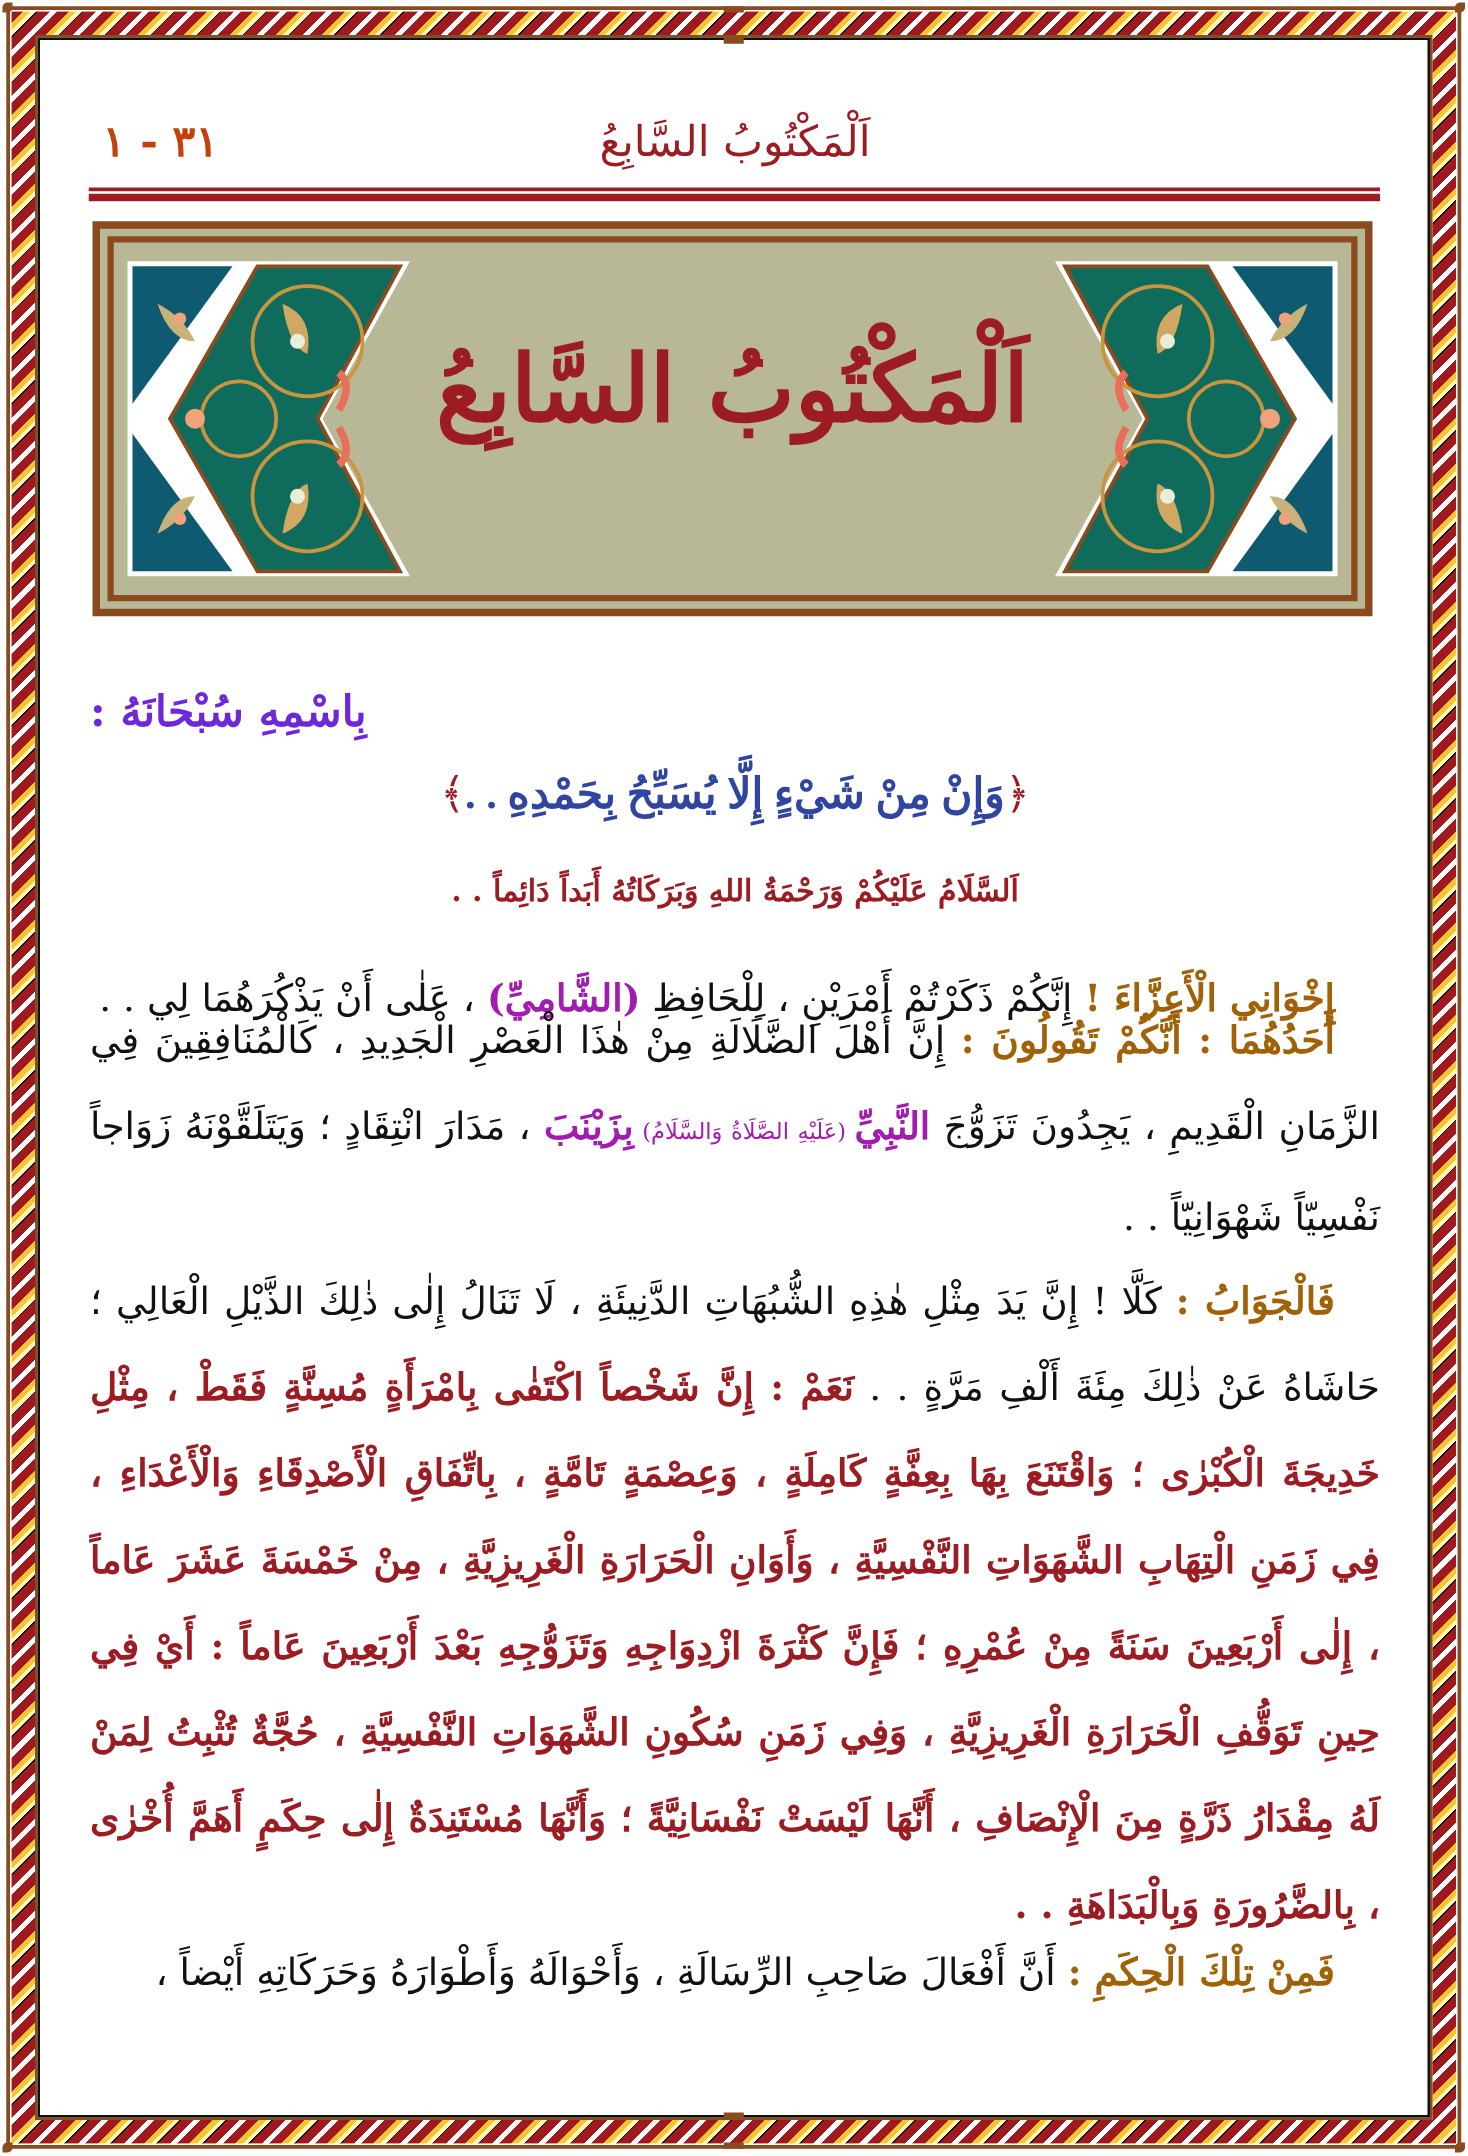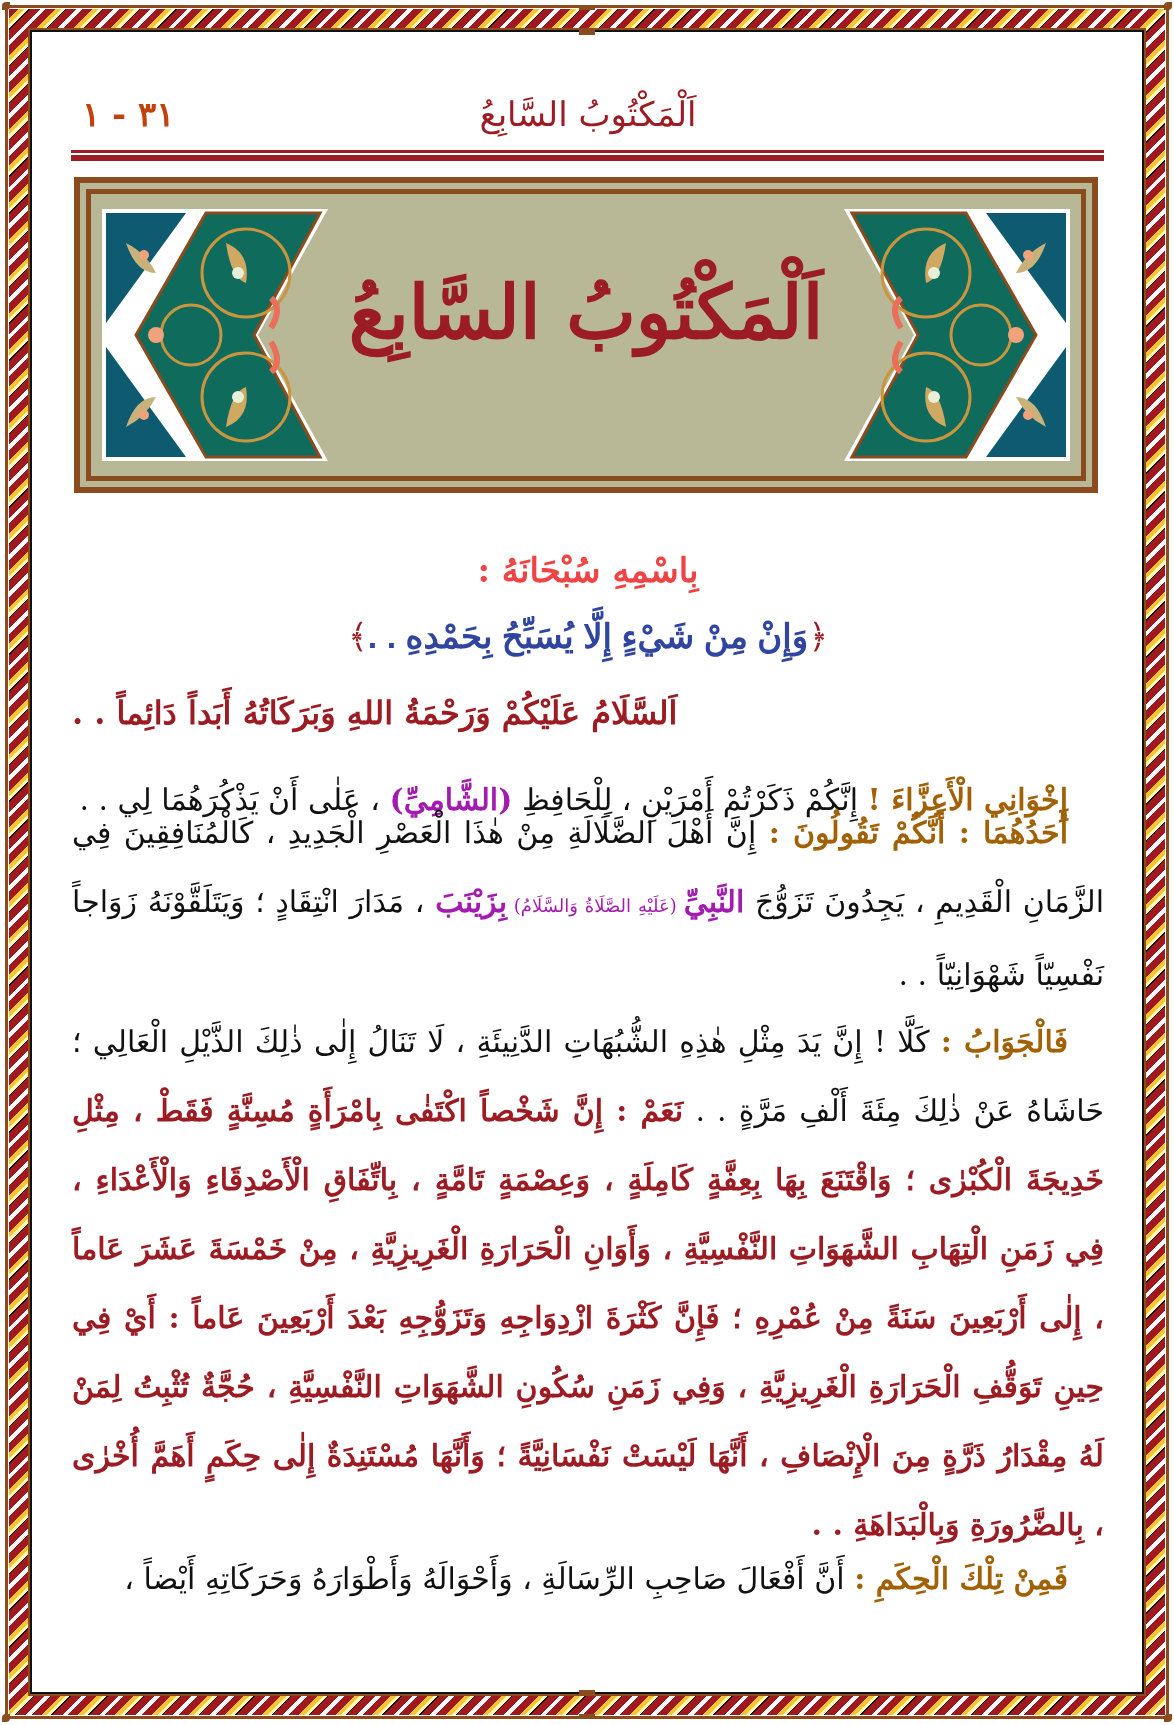--- a/index.html
+++ b/index.html
@@ -40,27 +40,27 @@
   .banner .b3 { position:absolute; inset:17px; background:#b8b896; }
   .panel { position:absolute; top:26px; bottom:26px; width:240px; overflow:hidden; }
   .panel.left { left:22px; }
   .panel.right { right:22px; }
   .panel svg { width:100%; height:100%; display:block; }
   .banner-title { position:absolute; left:0; right:0; top:60px; text-align:center; direction:rtl;
                   color:#9c1c24; font-family:"DejaVu Serif", serif; font-size:74px; font-weight:bold; line-height:150px; }
 
   
   .body { position:absolute; left:72px; top:0; width:1032px; direction:rtl; }
-  .basmala { position:absolute; left:0; right:0; top:545px; text-align:center; color:#ef4444;
+  .basmala { position:absolute; left:0; right:0; top:545px; text-align:left; color:#6d28d9;
              font-family:"DejaVu Serif", serif; font-weight:bold; font-size:34px; line-height:50px; }
   .verse { position:absolute; left:0; right:0; top:608px; text-align:center; color:#2f45a0;
-           font-family:Liberation Sans, sans-serif; font-weight:bold; font-size:34px; line-height:56px; }
+           font-family:Liberation Serif, serif; font-weight:bold; font-size:34px; line-height:56px; }
   .verse .orn { color:#9c1c24; font-weight:normal; }
-  .salam { position:absolute; left:0; right:0; top:685px; text-align:left; color:#9c1c24;
-           font-family:"DejaVu Serif", serif; font-weight:bold; font-size:32px; line-height:56px; }
+  .salam { position:absolute; left:0; right:0; top:685px; text-align:center; color:#9c1c24;
+           font-family:"DejaVu Serif", serif; font-weight:bold; font-size:24px; line-height:56px; }
 
   .para { position:absolute; left:0; right:0; font-family:"DejaVu Serif", serif; font-size:30px;
           line-height:69px; text-align:justify; color:#111; }
   .para .hl { color:#a21caf; font-weight:bold; }
   .para .red { color:#9c1c24; font-weight:bold; }
   .para .lead { color:#a16207; font-weight:bold; }
   .para .indent { display:inline-block; width:36px; }
   .p1 { top:765px; }
   .p2 { top:798px; }
   .p3 { top:1007px; }

